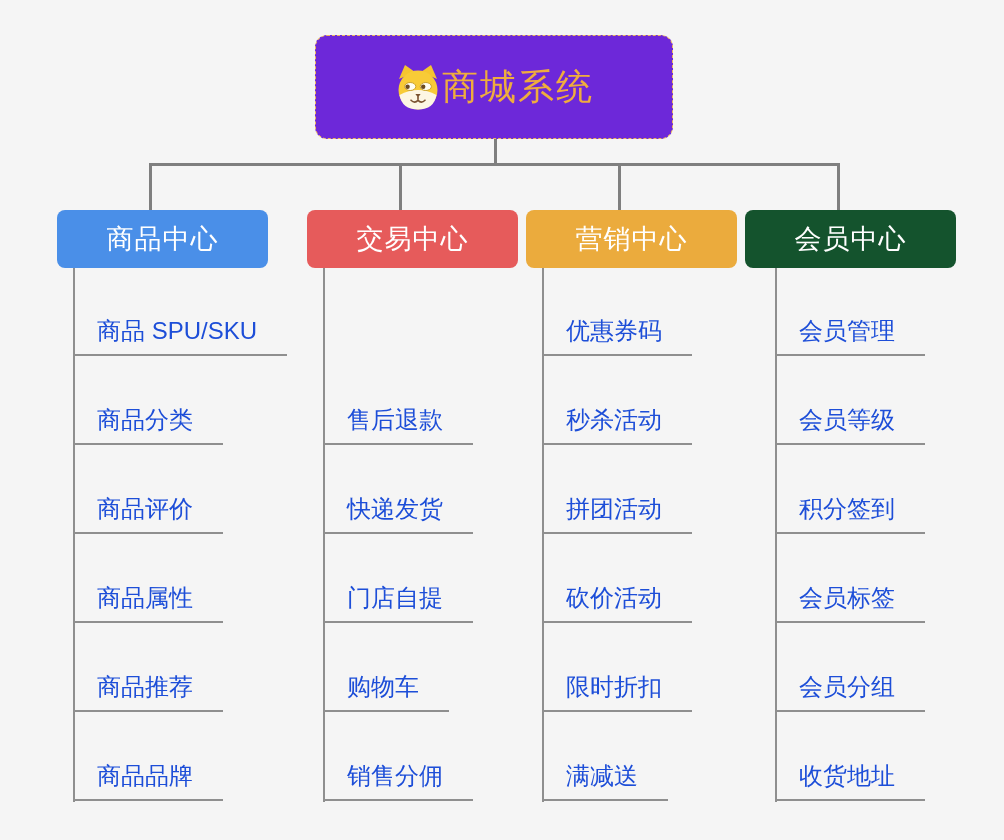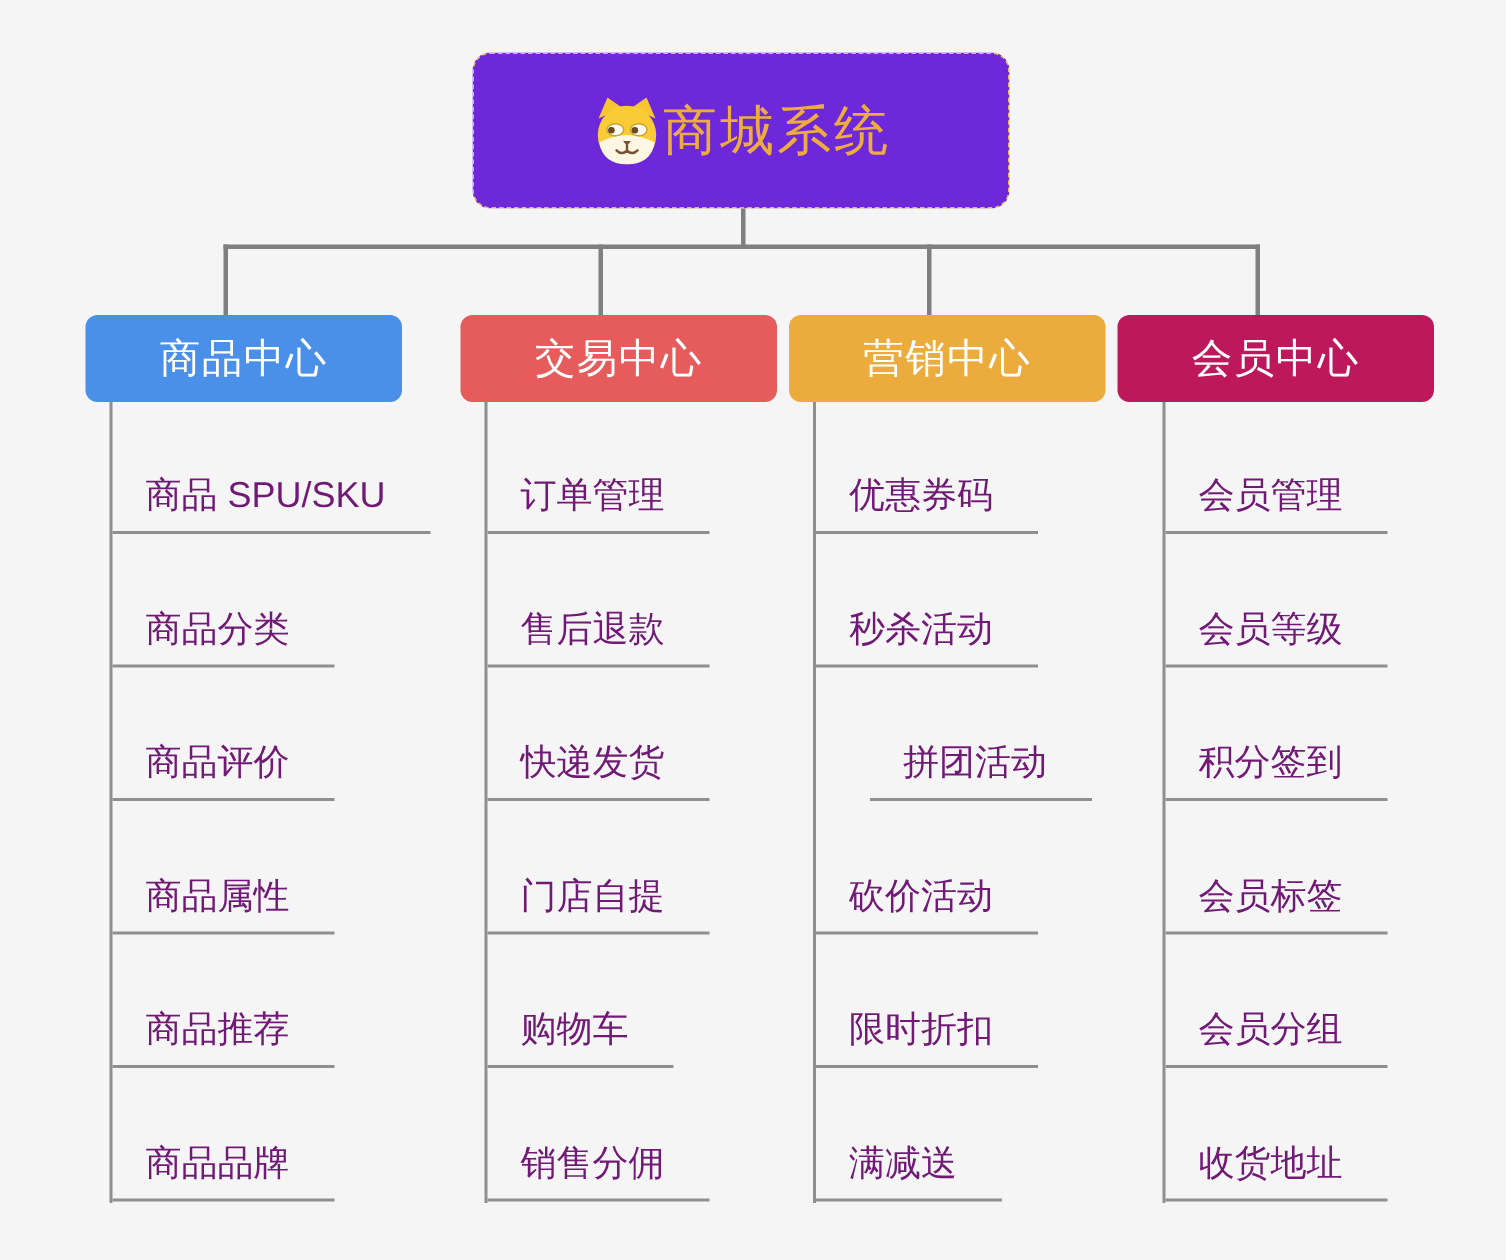--- a/index.html
+++ b/index.html
@@ -32,21 +32,21 @@
     color:#ffffff;font-size:27px;font-weight:500;letter-spacing:1px;
   }
 
   
   .leaf-column{
     position:absolute;top:268px;width:240px;height:534px;
     border-left:2px solid #8f8f8f;box-sizing:border-box;
   }
   .leaf-topic{
     position:absolute;left:0;white-space:nowrap;
-    font-size:24px;line-height:30px;color:#701a75;
+    font-size:24px;line-height:30px;color:#1d4ed8;
     padding:0 30px 8px 22px;
     border-bottom:2px solid #8f8f8f;
   }
 </style>
 </head>
 <body>
 
 <div id="canvas">
 
   <div class="root-node">
@@ -78,37 +78,36 @@
       <div class="leaf-column" style="left: 73px;">
         <div class="leaf-topic" style="top: 48px;">商品 SPU/SKU</div>
         <div class="leaf-topic" style="top: 137px; font-family: Liberation Serif, serif;">商品分类</div>
         <div class="leaf-topic" style="top: 226px;">商品评价</div>
         <div class="leaf-topic" style="top: 315px;">商品属性</div>
         <div class="leaf-topic" style="top: 404px;">商品推荐</div>
         <div class="leaf-topic" style="top: 493px;">商品品牌</div>
       </div>
       <div class="branch-header" style="left: 307px; background: rgb(230, 91, 91);">交易中心</div>
       <div class="leaf-column" style="left: 323px;">
-        <div class="leaf-topic" style="top: 48px;">订单管理</div>
         <div class="leaf-topic" style="top: 137px;">售后退款</div>
         <div class="leaf-topic" style="top: 226px;">快递发货</div>
         <div class="leaf-topic" style="top: 315px;">门店自提</div>
         <div class="leaf-topic" style="top: 404px;">购物车</div>
         <div class="leaf-topic" style="top: 493px;">销售分佣</div>
       </div>
       <div class="branch-header" style="left: 526px; background: rgb(235, 171, 61);">营销中心</div>
       <div class="leaf-column" style="left: 542px;">
         <div class="leaf-topic" style="top: 48px;">优惠券码</div>
         <div class="leaf-topic" style="top: 137px;">秒杀活动</div>
-        <div class="leaf-topic" style="top: 226px; margin-left: 36px;">拼团活动</div>
+        <div class="leaf-topic" style="top: 226px;">拼团活动</div>
         <div class="leaf-topic" style="top: 315px;">砍价活动</div>
         <div class="leaf-topic" style="top: 404px;">限时折扣</div>
         <div class="leaf-topic" style="top: 493px;">满减送</div>
       </div>
-      <div class="branch-header" style="left: 745px; background: #be185d;">会员中心</div>
+      <div class="branch-header" style="left: 745px; background: #14532d;">会员中心</div>
       <div class="leaf-column" style="left: 775px;">
         <div class="leaf-topic" style="top: 48px;">会员管理</div>
         <div class="leaf-topic" style="top: 137px;">会员等级</div>
         <div class="leaf-topic" style="top: 226px;">积分签到</div>
         <div class="leaf-topic" style="top: 315px;">会员标签</div>
         <div class="leaf-topic" style="top: 404px;">会员分组</div>
         <div class="leaf-topic" style="top: 493px;">收货地址</div>
       </div>
     </div>
 

